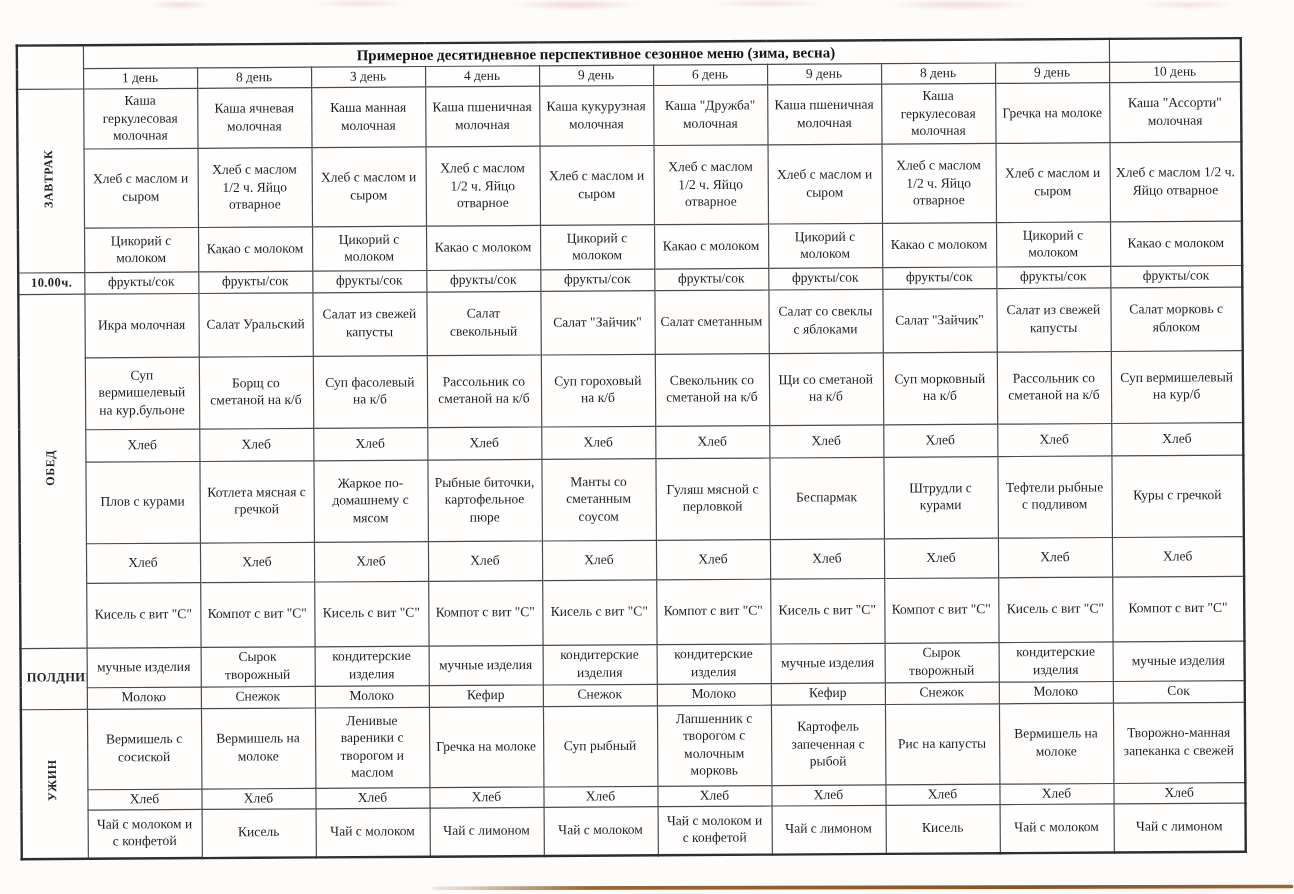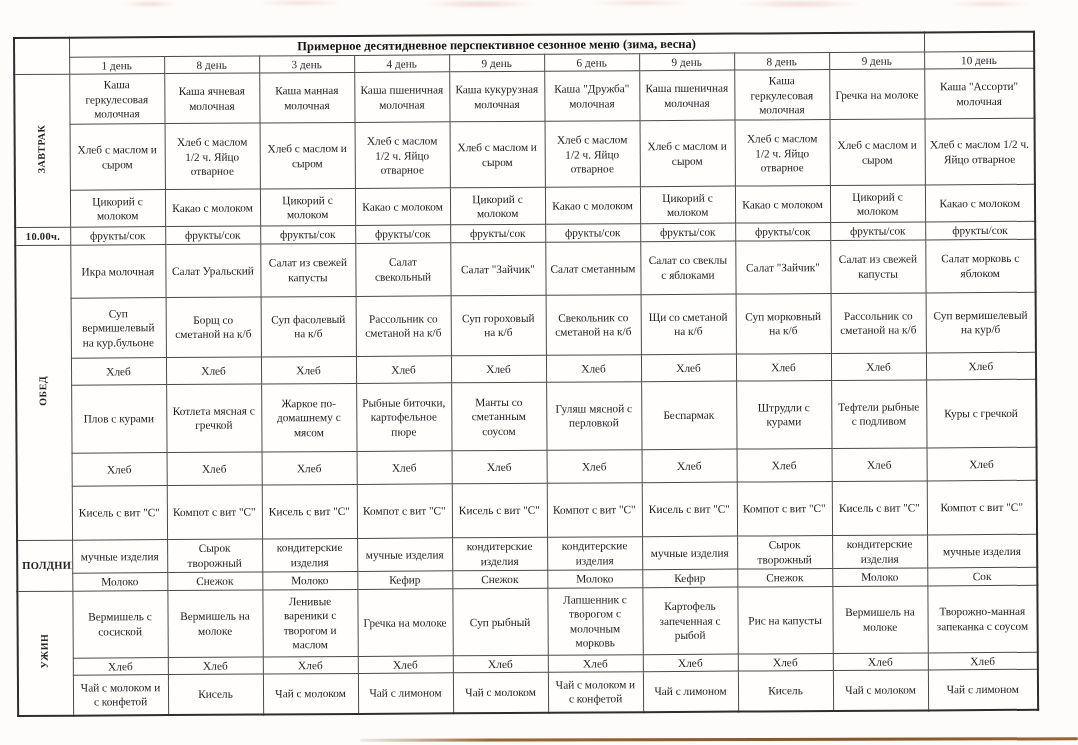--- a/index.html
+++ b/index.html
@@ -264,21 +264,21 @@
           <td class="label vert" rowspan="3"><span>УЖИН</span></td>
           <td class="cell">Вермишель с сосиской</td>
           <td class="cell">Вермишель на молоке</td>
           <td class="cell">Ленивые вареники с творогом и маслом</td>
           <td class="cell">Гречка на молоке</td>
           <td class="cell">Суп рыбный</td>
           <td class="cell">Лапшенник с творогом с молочным морковь</td>
           <td class="cell">Картофель запеченная с рыбой</td>
           <td class="cell">Рис на капусты</td>
           <td class="cell">Вермишель на молоке</td>
-          <td class="cell">Творожно-манная запеканка с соусом</td>
+          <td class="cell">Творожно-манная запеканка с свежей</td>
         </tr>
         <tr style="height: 17px;">
           <td class="cell">Хлеб</td>
           <td class="cell">Хлеб</td>
           <td class="cell">Хлеб</td>
           <td class="cell">Хлеб</td>
           <td class="cell">Хлеб</td>
           <td class="cell">Хлеб</td>
           <td class="cell">Хлеб</td>
           <td class="cell">Хлеб</td>

